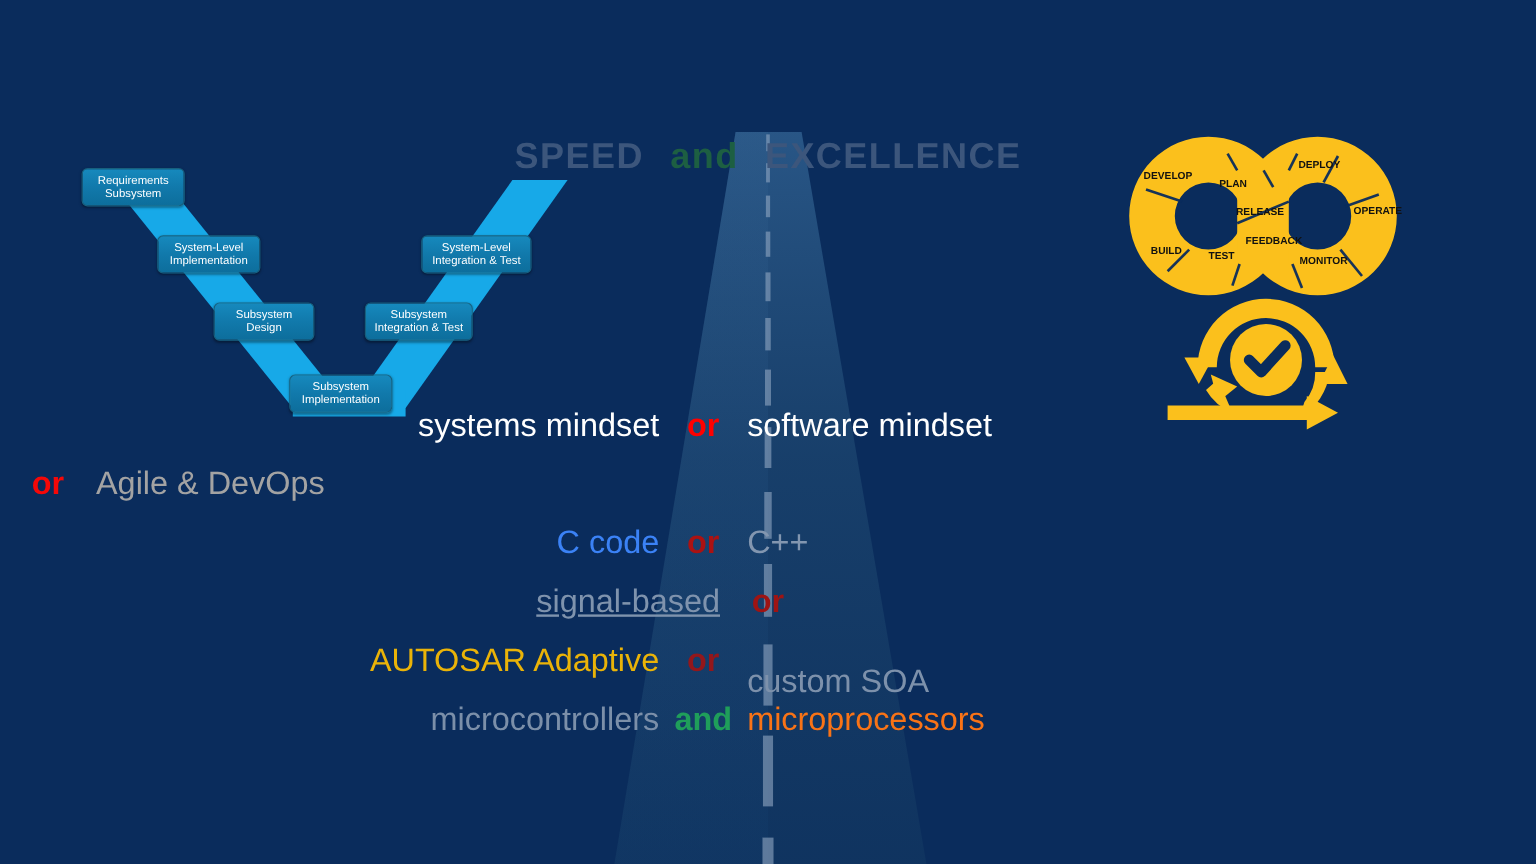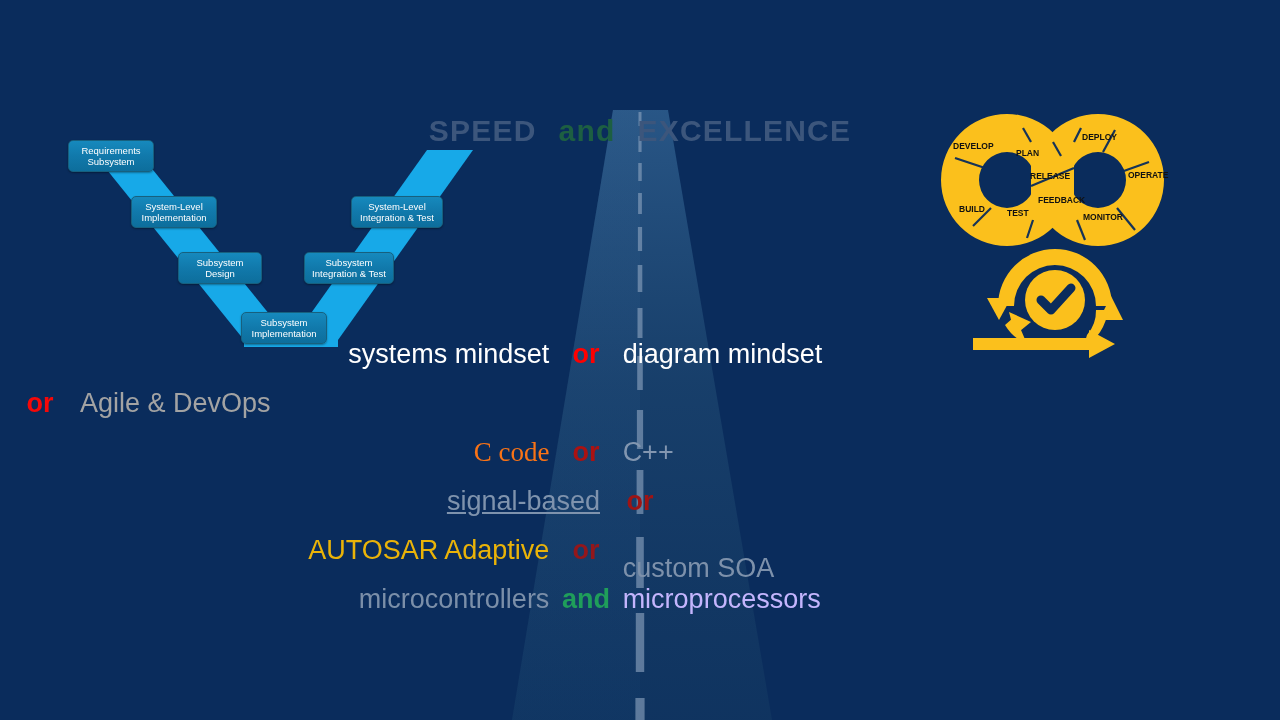--- a/index.html
+++ b/index.html
@@ -271,46 +271,46 @@
       </g>
       <path d="M76,60 L86,70 L106,48" stroke="#0a2c5c" stroke-width="9" fill="none" stroke-linecap="round" stroke-linejoin="round"></path>
     </svg>
   </div>
 
   <div class="rows">
 
     <div class="row">
       <div class="col-left" style="color:#ffffff;">systems mindset</div>
       <div class="col-mid" style="color:#ff0000;">or</div>
-      <div class="col-right" style="color:#ffffff;">diagram mindset</div>
+      <div class="col-right" style="color:#ffffff;">software mindset</div>
     </div>
 
     <div class="row">
       <div class="col-mid" style="color:#f50808;">or</div>
       <div class="col-right" style="color:#a3a3a3;">Agile &amp; DevOps</div>
     </div>
 
     <div class="row">
-      <div class="col-left" style="color:#f97316;font-family:Liberation Serif, serif;">C code</div>
+      <div class="col-left" style="color:#3b82f6;">C code</div>
       <div class="col-mid" style="color:#ab1212;">or</div>
       <div class="col-right" style="color:#8296b0;">C++</div>
     </div>
 
     <div class="row">
       <div class="col-left" style="color:#7f93ad;text-decoration:underline;">signal-based</div>
       <div class="col-mid" style="color:#9e1414;">or</div>
     </div>
 
     <div class="row">
       <div class="col-left" style="color:#eab308;">AUTOSAR Adaptive</div>
       <div class="col-mid" style="color:#93171b;">or</div>
       <div class="col-right" style="color:#7d91ab;margin-top:35px;">custom SOA</div>
     </div>
 
     <div class="row">
       <div class="col-left" style="color:#7b8fa9;">microcontrollers</div>
       <div class="col-mid" style="color:#1f9e5a;">and</div>
-      <div class="col-right" style="color:#c4b5fd;">microprocessors</div>
+      <div class="col-right" style="color:#f97316;">microprocessors</div>
     </div>
 
   </div>
 
 </div>
 
 </body></html>

